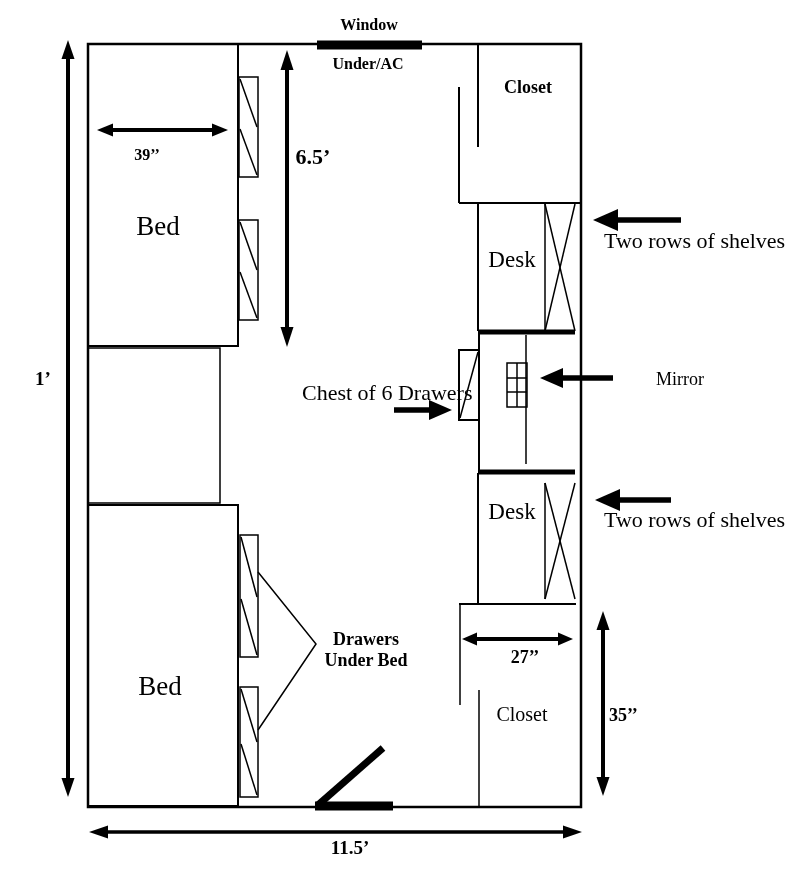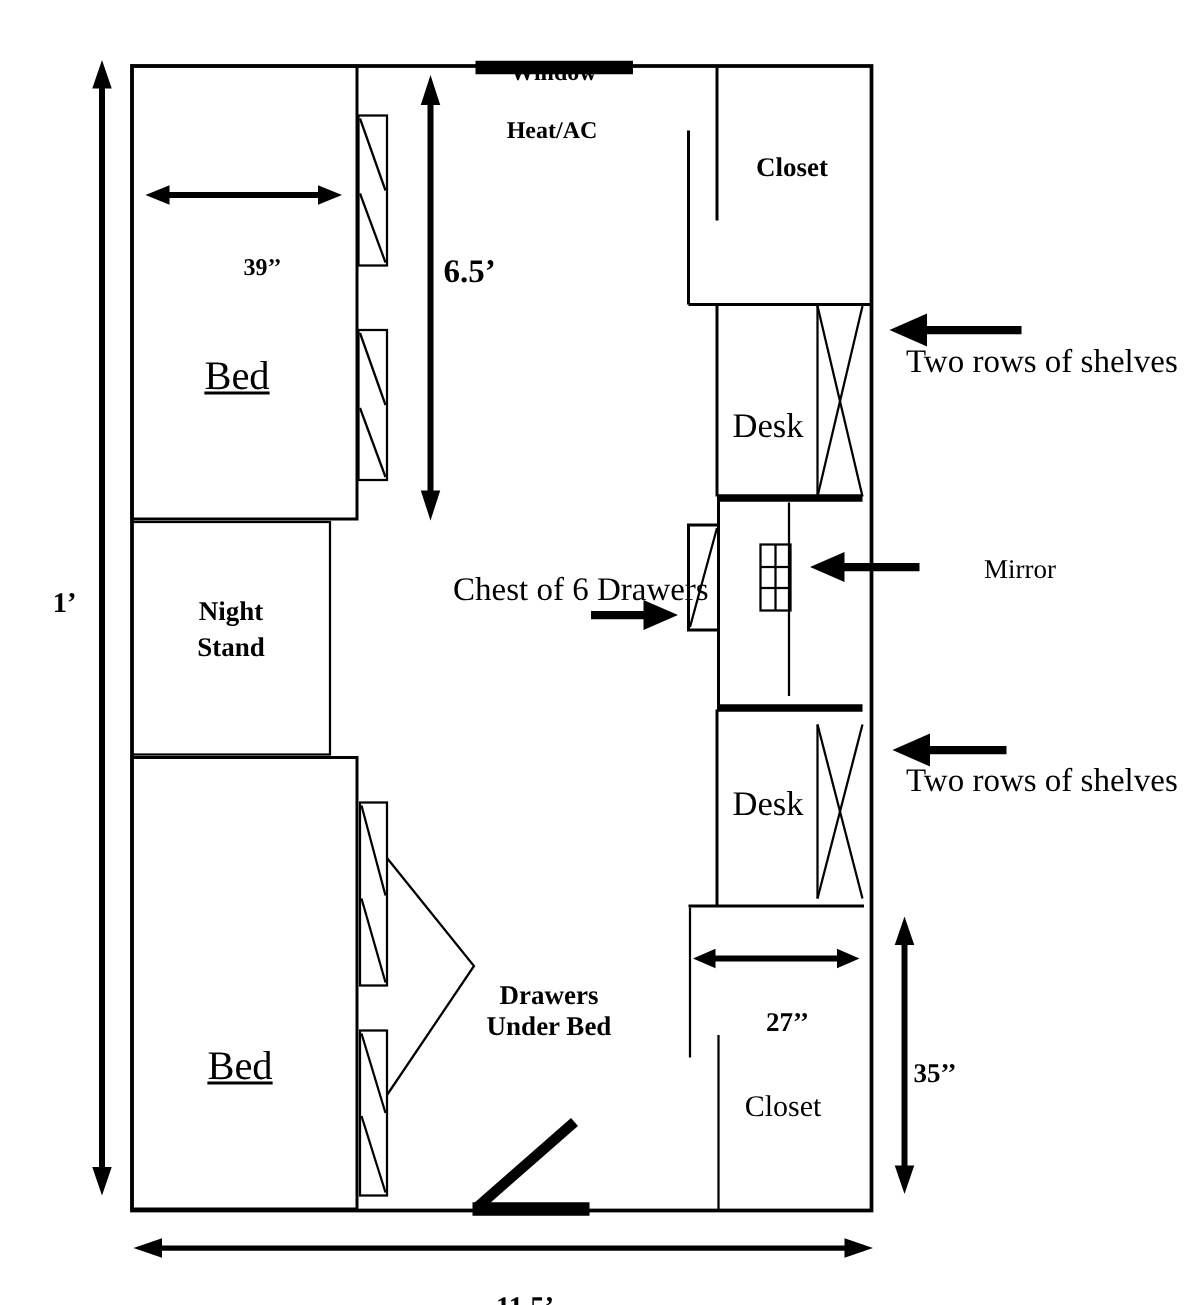--- a/index.html
+++ b/index.html
@@ -3,26 +3,26 @@
 <meta charset="utf-8">
 <style>
   html,body{margin:0;padding:0;background:#ffffff;}
   #stage{
     position:relative;width:800px;height:870px;background:#ffffff;
     font-family:"Liberation Serif","DejaVu Serif",serif;color:#000;
     overflow:hidden;
   }
   #plan-svg{position:absolute;left:0;top:0;width:800px;height:870px;}
   .lbl{position:absolute;white-space:nowrap;line-height:1.15;}
-  .center{transform:translateX(-50%);text-align:center;margin-top:24px;}
+  .center{transform:translateX(-50%);text-align:center;}
   .b{font-weight:bold;}
   .wrap{white-space:normal;}
   .f16{font-size:16px;} .f15{font-size:18px;} .f17{font-size:22px;}
   .f18{font-size:18px;} .f19{font-size:19px;} .f20{font-size:20px;}
-  .f23{font-size:23px;} .f27{font-size:27px;text-decoration:underline;}
+  .f23{font-size:23px;} .f27{font-size:27px;}
 </style>
 </head>
 <body>
 
 <div id="stage">
 
   <svg id="plan-svg" viewBox="0 0 800 870" xmlns="http://www.w3.org/2000/svg" stroke="#000" fill="none" stroke-linecap="butt">
 
     <rect x="88" y="44" width="493" height="763" stroke-width="2.5"></rect>
 
@@ -139,30 +139,29 @@
       <line x1="558" y1="378" x2="613" y2="378" stroke-width="5.5"></line>
       <polygon points="540,378 563,368 563,388" fill="#000" stroke="none"></polygon>
     </g>
     <g>
       <line x1="394" y1="410" x2="433" y2="410" stroke-width="5.5"></line>
       <polygon points="452,410 429,400 429,420" fill="#000" stroke="none"></polygon>
     </g>
   </svg>
 
   <div class="lbl center b f16" style="left:369px;top:16px;">Window</div>
-  <div class="lbl center b f16" style="left:368px;top:55px;">Heat/AC</div>
+  <div class="lbl center b f16" style="left:368px;top:55px;">Under/AC</div>
 
   <div class="lbl center b f19" style="left:43px;top:368px;">1’</div>
   <div class="lbl center b f19" style="left:350px;top:837px;">11.5’</div>
 
-  <div class="lbl center b f16" style="left:175px;top:146px;text-align:right;">39’’</div>
+  <div class="lbl center b f16" style="left:147px;top:146px;text-align:right;">39’’</div>
   <div class="lbl center b f17" style="left:313px;top:144px;">6.5’</div>
 
   <div class="lbl center f27" style="left:158px;top:211px;">Bed</div>
-  <div class="lbl center b f18 wrap" style="left:154px;top:371px;width:76px;line-height:24px;">Night Stand</div>
   <div class="lbl center f27" style="left:160px;top:671px;">Bed</div>
   <div class="lbl center b f15 wrap" style="left:366px;top:629px;width:86px;line-height:21px;">Drawers Under Bed</div>
 
   <div class="lbl center b f18" style="left:528px;top:77px;">Closet</div>
   <div class="lbl center f23" style="left:512px;top:247px;">Desk</div>
   <div class="lbl f17" style="left:604px;top:228px;">Two rows of shelves</div>
 
   <div class="lbl f17" style="left:302px;top:380px;">Chest of 6 Drawers</div>
   <div class="lbl f18" style="left:621px;top:369px;margin-left:35px;">Mirror</div>
 

